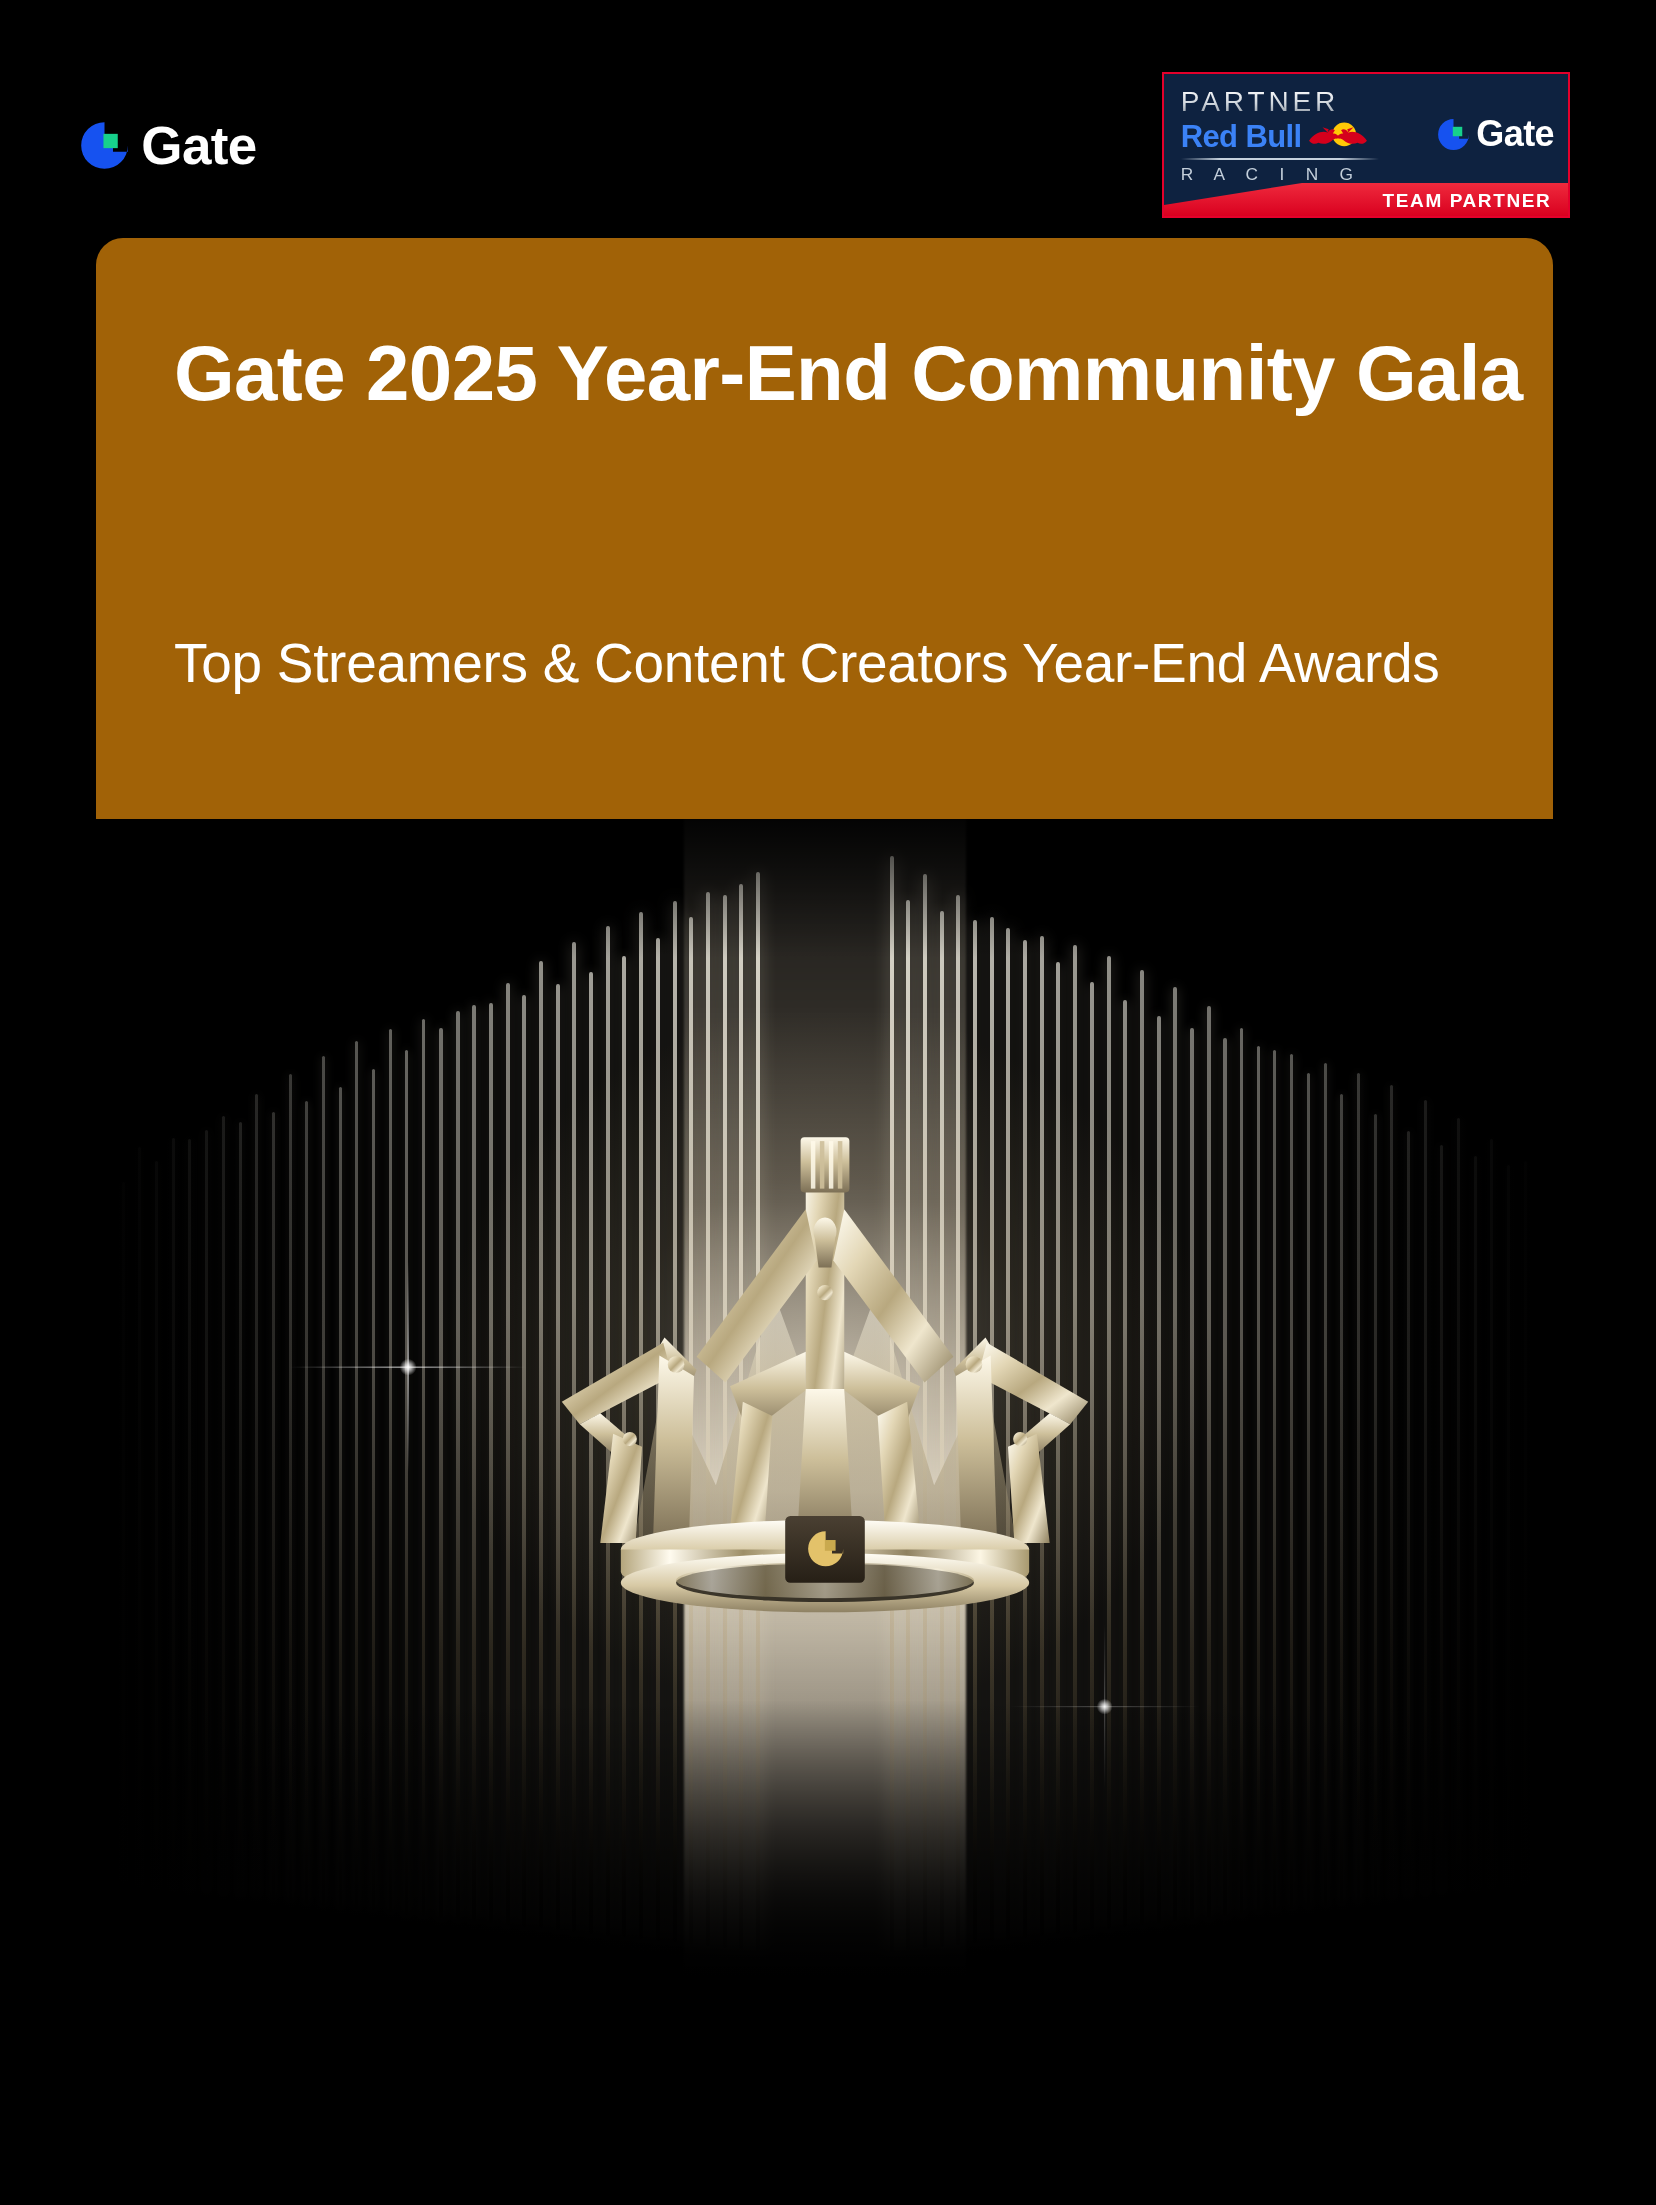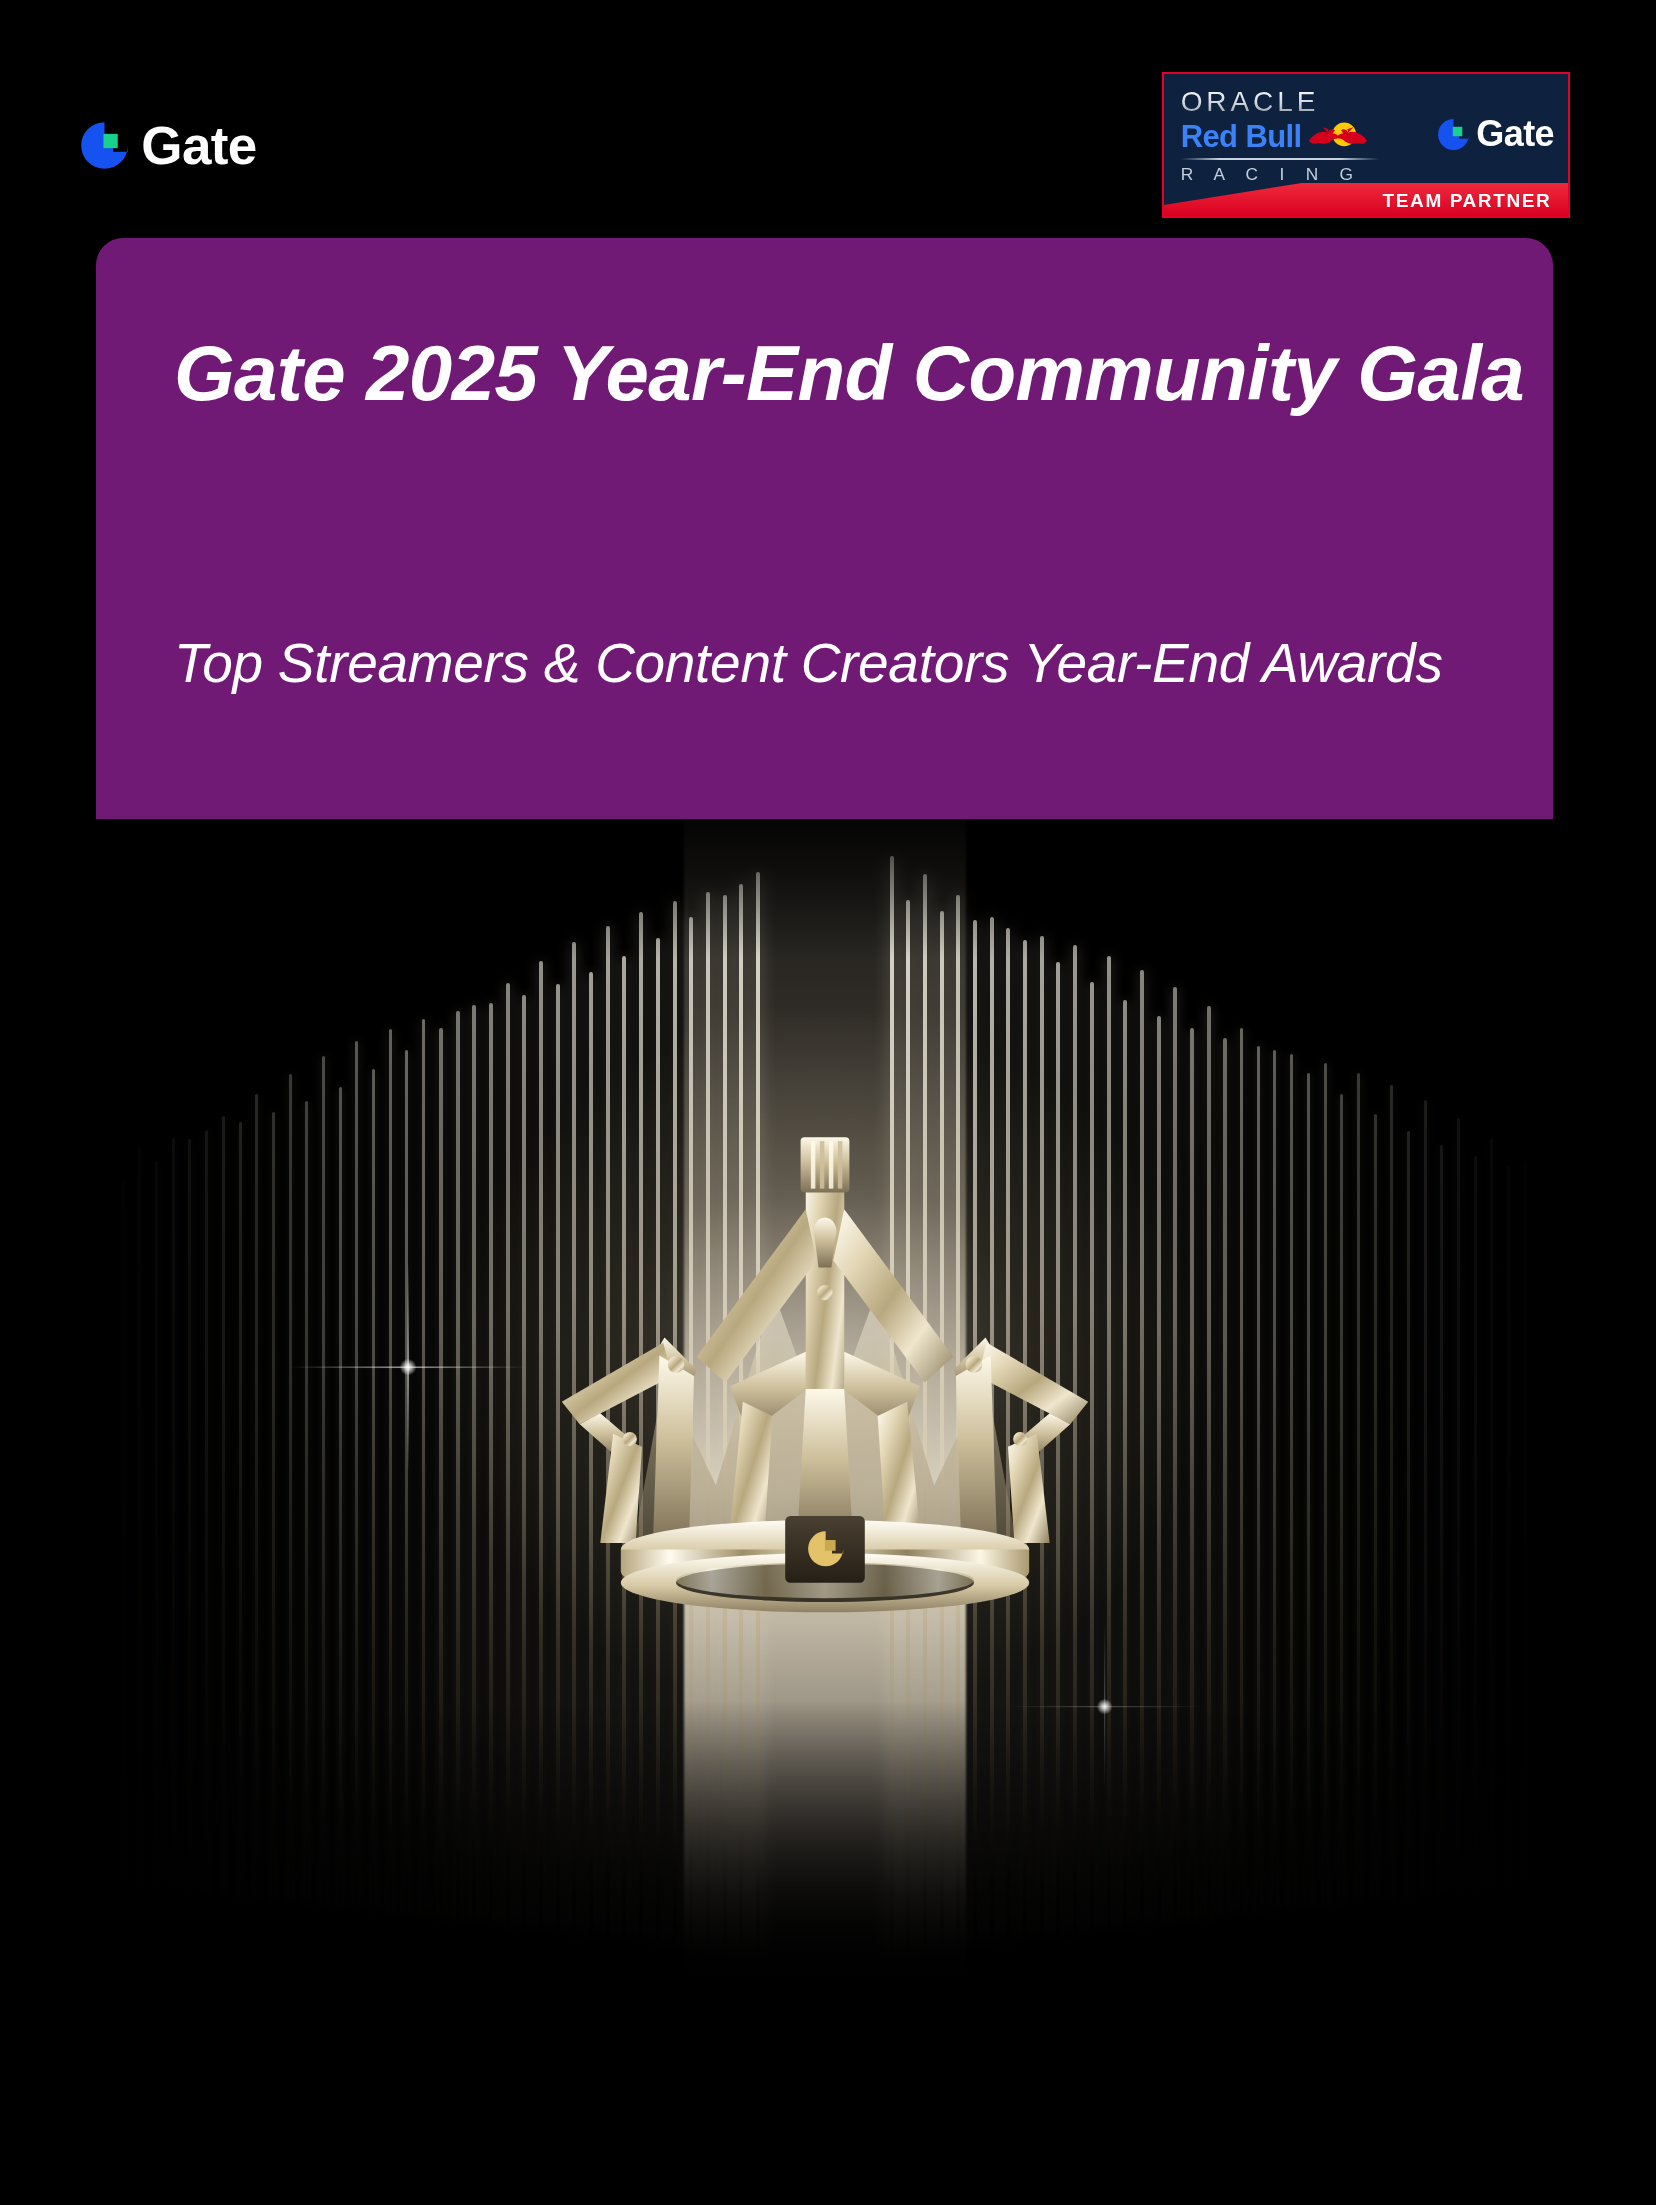--- a/index.html
+++ b/index.html
@@ -56,24 +56,23 @@
   }
   .rb-partner-text {
     position:absolute; right:16.7px; bottom:5.8px;
     font-size:19px; font-weight:700; letter-spacing:1.6px; color:#ffffff; line-height:1;
   }
 
   
   .card {
     position:absolute; left:96px; top:238px;
     width:1457px; height:1740px;
-    background:#701a75;
+    background:#a16207;
     border-radius:27px 27px 0 0;
     overflow:hidden;
-    font-style:italic;
   }
 
   .card-title {
     position:absolute; left:78px; top:82px; width:1380px;
     font-size:78px; font-weight:700; color:#ffffff;
     line-height:1.38; letter-spacing:-0.6px;
   }
   .card-subtitle {
     position:absolute; left:78px; top:386px; width:1367px;
     font-size:55px; font-weight:400; color:#ffffff;
@@ -144,21 +143,21 @@
           <rect x="48" y="28" width="27" height="27" fill="#17D18C"></rect>
         </svg>
       </span>
       <span class="gate-word">Gate</span>
     </div>
 
     <div class="rb-badge">
       <div class="rb-inner">
 
         <div class="rb-left">
-          <div class="rb-oracle">ORACLE</div>
+          <div class="rb-oracle">PARTNER</div>
           <div class="rb-redbull-row">
             <span class="rb-redbull">Red Bull</span>
             <span class="rb-bulls">
               <svg viewBox="0 0 120 64" aria-hidden="true">
                 <circle cx="72" cy="28" r="23" fill="#FFC906"></circle>
                 <path d="M4 40 C14 26 28 20 40 24 C44 18 50 16 54 20 L50 26 C56 26 62 30 64 36 C58 34 52 36 48 40 C42 46 30 48 22 44 C16 48 8 46 4 40 Z" fill="#D5001C"></path>
                 <path d="M116 40 C106 26 92 20 80 24 C76 18 70 16 66 20 L70 26 C64 26 58 30 56 36 C62 34 68 36 72 40 C78 46 90 48 98 44 C104 48 112 46 116 40 Z" fill="#D5001C"></path>
                 <path d="M40 24 L30 14 L42 18 Z" fill="#D5001C"></path>
                 <path d="M80 24 L90 14 L78 18 Z" fill="#D5001C"></path>
               </svg>

